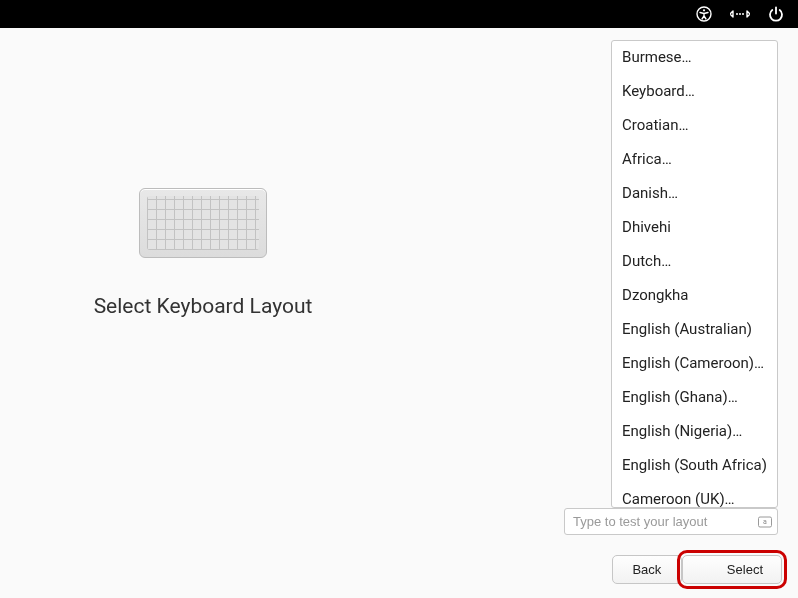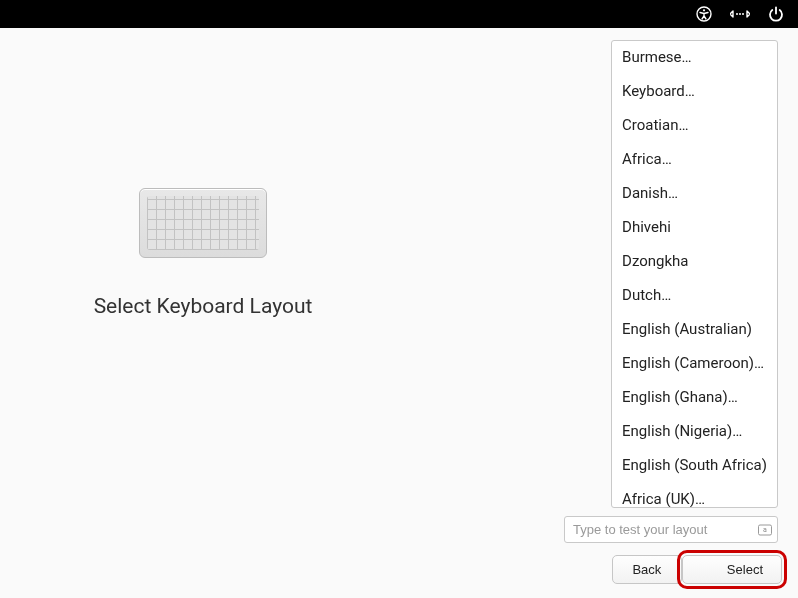--- a/index.html
+++ b/index.html
@@ -84,21 +84,20 @@
       padding: 6px 10px;
       font-size: 15px;
       color: #222;
       cursor: pointer;
       border-bottom: 1px solid transparent;
       line-height: 1.4;
     }
     .test-input-row {
       display: flex;
       align-items: center;
-      margin-top: 8px;
       position: relative;
     }
     .test-input {
       flex: 1;
       border: 1px solid #c9c9c9;
       border-radius: 3px;
       padding: 5px 28px 5px 8px;
       font-size: 13px;
       color: #333;
       background: #fff;
@@ -177,28 +176,28 @@
   </div>
   <div class="right-pane">
     <div class="list-wrap">
       <div class="layout-list" id="layout-list">
           <div class="layout-item"><span>Burmese…</span></div>
           <div class="layout-item"><span>Keyboard…</span></div>
           <div class="layout-item"><span>Croatian…</span></div>
           <div class="layout-item"><span>Africa…</span></div>
           <div class="layout-item"><span>Danish…</span></div>
           <div class="layout-item"><span>Dhivehi</span></div>
+          <div class="layout-item"><span>Dutch…</span></div>
           <div class="layout-item"><span>Dzongkha</span></div>
-          <div class="layout-item"><span>Dutch…</span></div>
           <div class="layout-item"><span>English (Australian)</span></div>
           <div class="layout-item"><span>English (Cameroon)…</span></div>
           <div class="layout-item"><span>English (Ghana)…</span></div>
           <div class="layout-item"><span>English (Nigeria)…</span></div>
           <div class="layout-item"><span>English (South Africa)</span></div>
-          <div class="layout-item"><span>Africa (UK)…</span></div>
+          <div class="layout-item"><span>Cameroon (UK)…</span></div>
         </div>
     </div>
     <div class="test-input-row">
       <input class="test-input" placeholder="Type to test your layout" style="">
       <span class="kb-mini-badge">a</span>
     </div>
   </div>
 </div>
 
 <div class="button-row">

